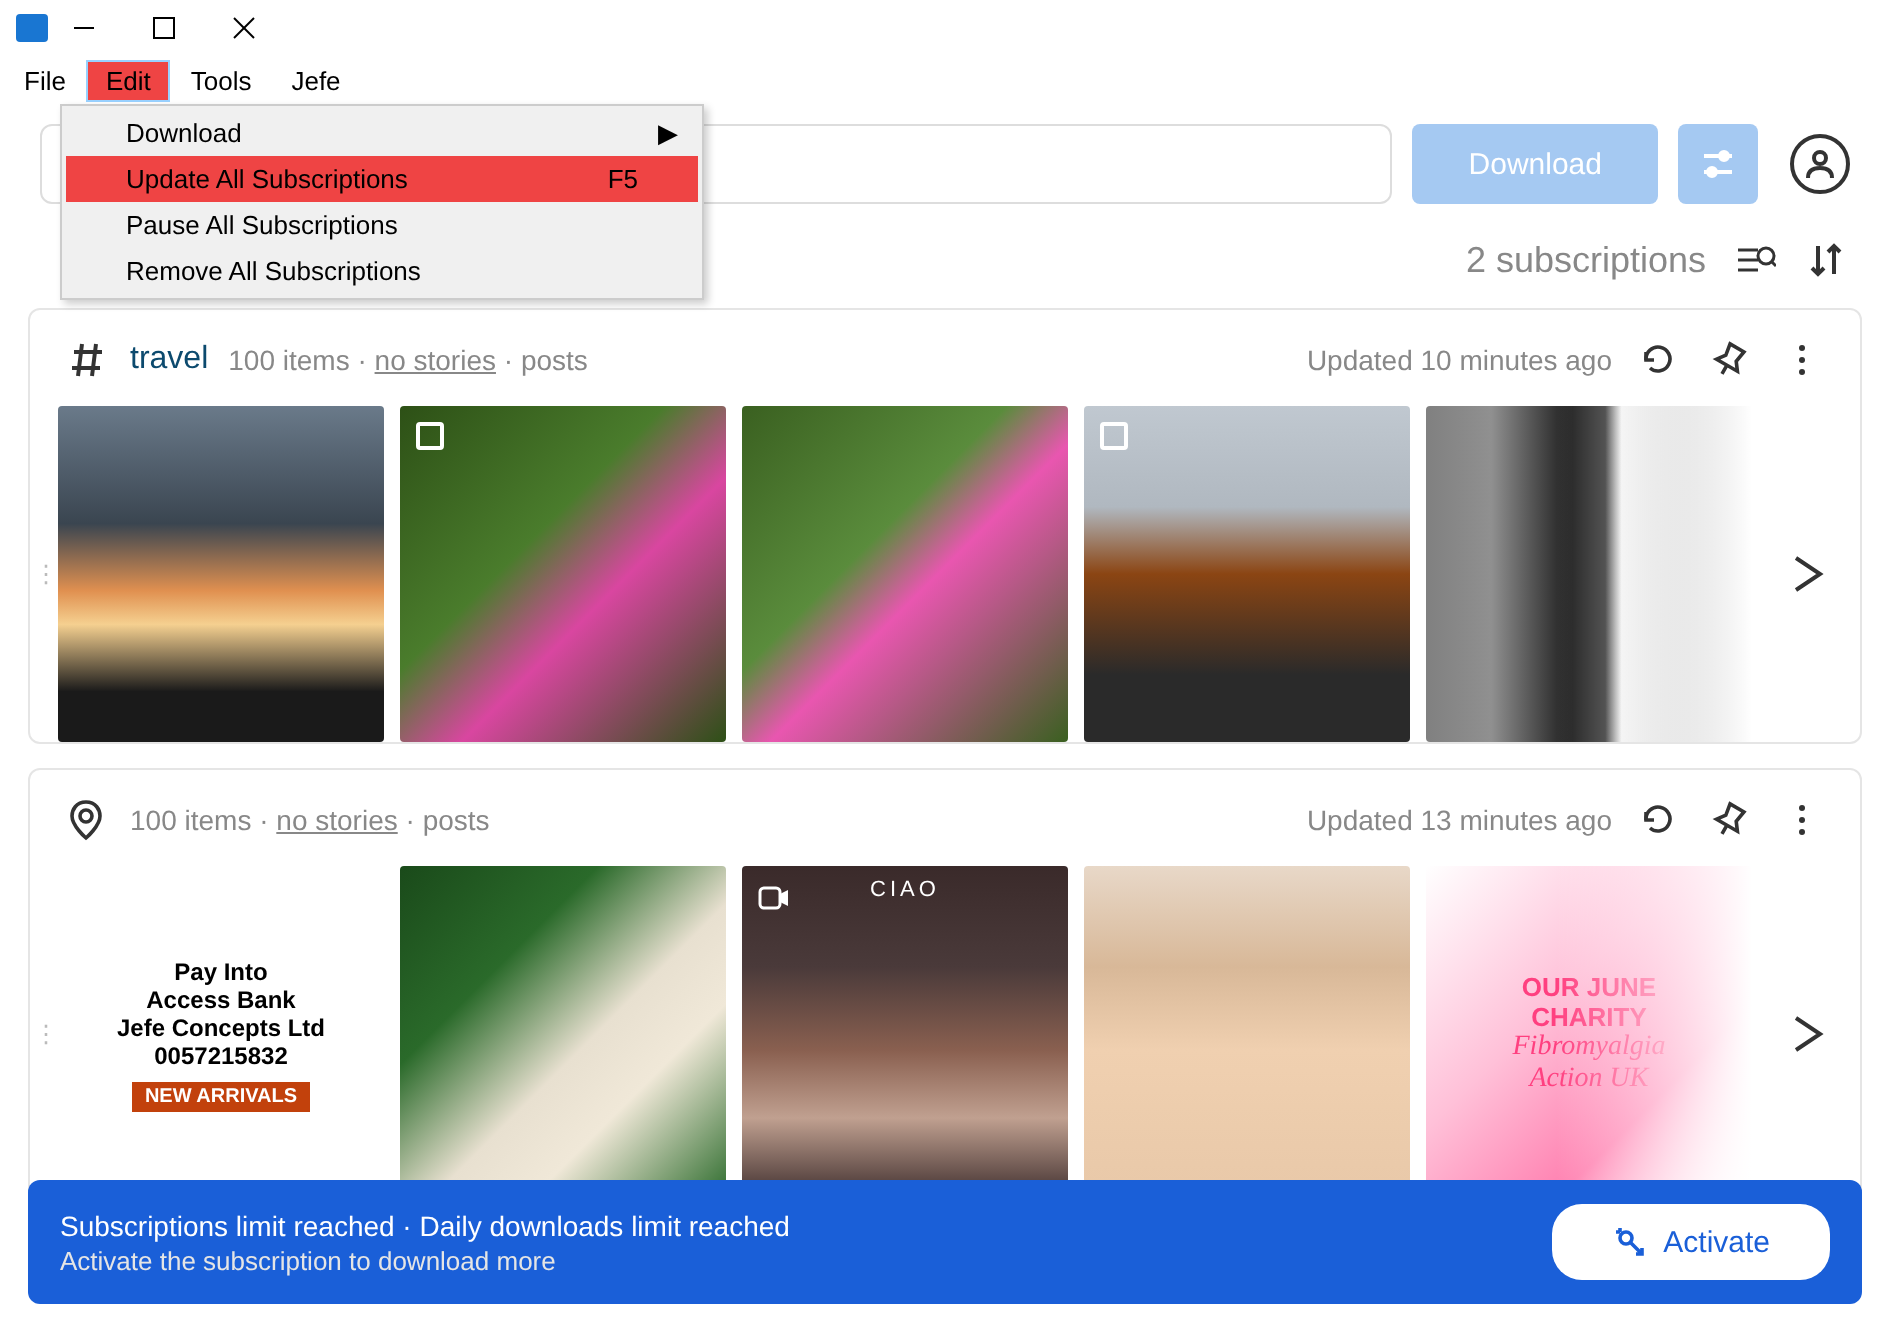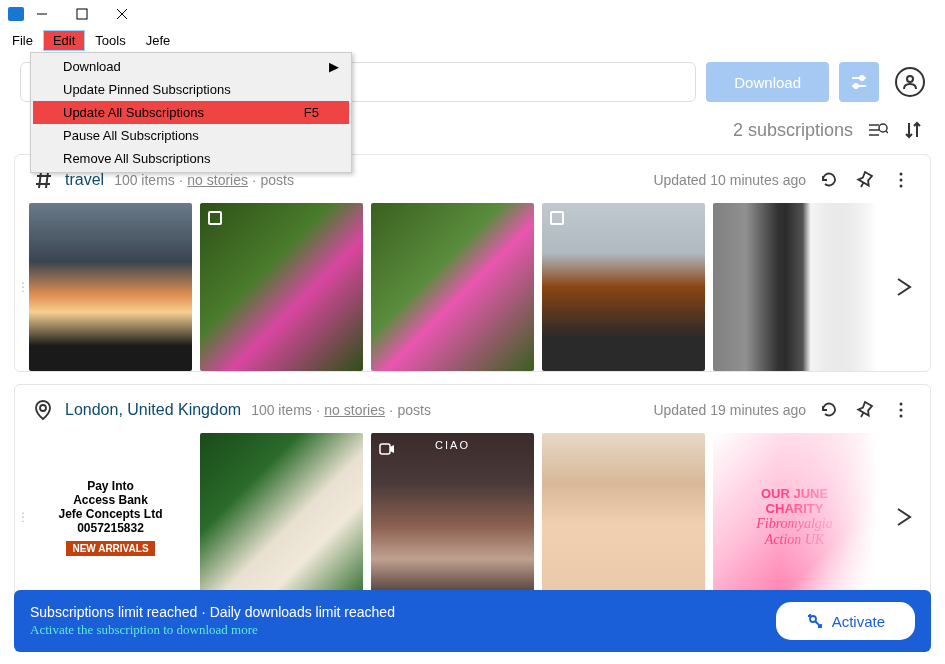--- a/index.html
+++ b/index.html
@@ -45,21 +45,21 @@
 
 .thumbs-row { display: flex; align-items: center; gap: 8px; position: relative; padding-left: 14px; }
 .drag-handle { position: absolute; left: 2px; top: 50%; transform: translateY(-50%); color: #bbb; font-size: 12px; cursor: grab; }
 .thumb { width: 163px; height: 168px; background: #888; border-radius: 2px; position: relative; flex-shrink: 0; }
 .thumb .badge { position: absolute; top: 8px; left: 8px; width: 14px; height: 14px; border: 2px solid #fff; border-radius: 2px; }
 .thumb.fade::after { content: ""; position: absolute; inset: 0; background: linear-gradient(90deg, transparent 40%, white 100%); }
 .next-arrow { width: 40px; display: flex; align-items: center; justify-content: center; cursor: pointer; }
 
 .banner { position: absolute; left: 14px; right: 14px; bottom: 12px; background: #1a5fd8; border-radius: 6px; display: flex; align-items: center; padding: 12px 16px; color: #fff; }
 .banner-text { font-size: 14px; }
-.banner-sub { font-size: 13px; color: #5eead4; margin-top: 2px; font-family: Liberation Serif, serif; }
+.banner-sub { font-size: 13px; color: #e5e5e5; margin-top: 2px; }
 .activate-btn { margin-left: auto; background: #fff; color: #1a5fd8; border: none; border-radius: 15px; padding: 10px 30px; font-size: 15px; display: flex; align-items: center; gap: 8px; cursor: pointer; }
 
 
 .tg-sunset { background: linear-gradient(180deg, #6a7a8a 0%, #3a4550 35%, #e09050 55%, #f5d090 65%, #1a1a1a 85%); }
 .tg-green1 { background: linear-gradient(135deg, #2d5016 0%, #4a7c2c 40%, #d946a0 60%, #2d5016 100%); }
 .tg-green2 { background: linear-gradient(135deg, #3a6020 0%, #5a8c3c 40%, #e956b0 55%, #3a6020 100%); }
 .tg-car { background: linear-gradient(180deg, #c0c8d0 0%, #b0b8c0 30%, #8b4513 50%, #2a2a2a 80%); }
 .tg-man { background: linear-gradient(90deg, #808080 0%, #909090 20%, #1a1a1a 45%, #1a1a1a 55%, #f0f0f0 60%, #909090 100%); }
 .tg-text { background: #fff; display: flex; flex-direction: column; align-items: center; justify-content: center; font-size: 12px; font-weight: bold; text-align: center; padding: 6px; color: #000; }
 .tg-text .dark { background: #c2410c; color: #fff; padding: 2px 6px; margin-top: 6px; font-size: 10px; }
@@ -101,23 +101,20 @@
   <div class="menu-item active">Edit</div>
   <div class="menu-item">Tools</div>
   <div class="menu-item">Jefe</div>
 </div>
 
 <div class="dropdown-menu">
   <div class="dropdown-item">
     <span>Download</span>
     <span class="submenu-arrow">▶</span>
   </div>
-  <div class="dropdown-item">
-    <span>Update Pinned Subscriptions</span>
-  </div>
   <div class="dropdown-item highlighted">
     <span>Update All Subscriptions</span>
     <span class="shortcut">F5</span>
   </div>
   <div class="dropdown-item">
     <span>Pause All Subscriptions</span>
   </div>
   <div class="dropdown-item">
     <span>Remove All Subscriptions</span>
   </div>
@@ -235,25 +232,24 @@
   <div class="card">
     <div class="card-header">
       <div class="card-icon">
         <svg width="22" height="22">
             <g fill="none" stroke="#333" stroke-width="1.8">
               <path d="M11 2 C6 2 4 6 4 9 C4 14 11 20 11 20 C11 20 18 14 18 9 C18 6 16 2 11 2 Z"></path>
               <circle cx="11" cy="9" r="3"></circle>
             </g>
           </svg>
       </div>
-      <span class="card-title">London, United Kingdom</span>
       <span class="card-meta">
         <span>100 items</span> · <span class="underline">no stories</span> · <span>posts</span>
       </span>
-      <span class="card-updated">Updated 19 minutes ago</span>
+      <span class="card-updated">Updated 13 minutes ago</span>
       <div class="card-action">
           <svg width="20" height="20">
             <g fill="none" stroke="#333" stroke-width="1.8">
               <path d="M4 10 A6 6 0 1 1 6 14"></path>
               <path d="M4 6 L4 10 L8 10"></path>
             </g>
           </svg>
         </div>
       <div class="card-action">
           <svg width="20" height="20">

